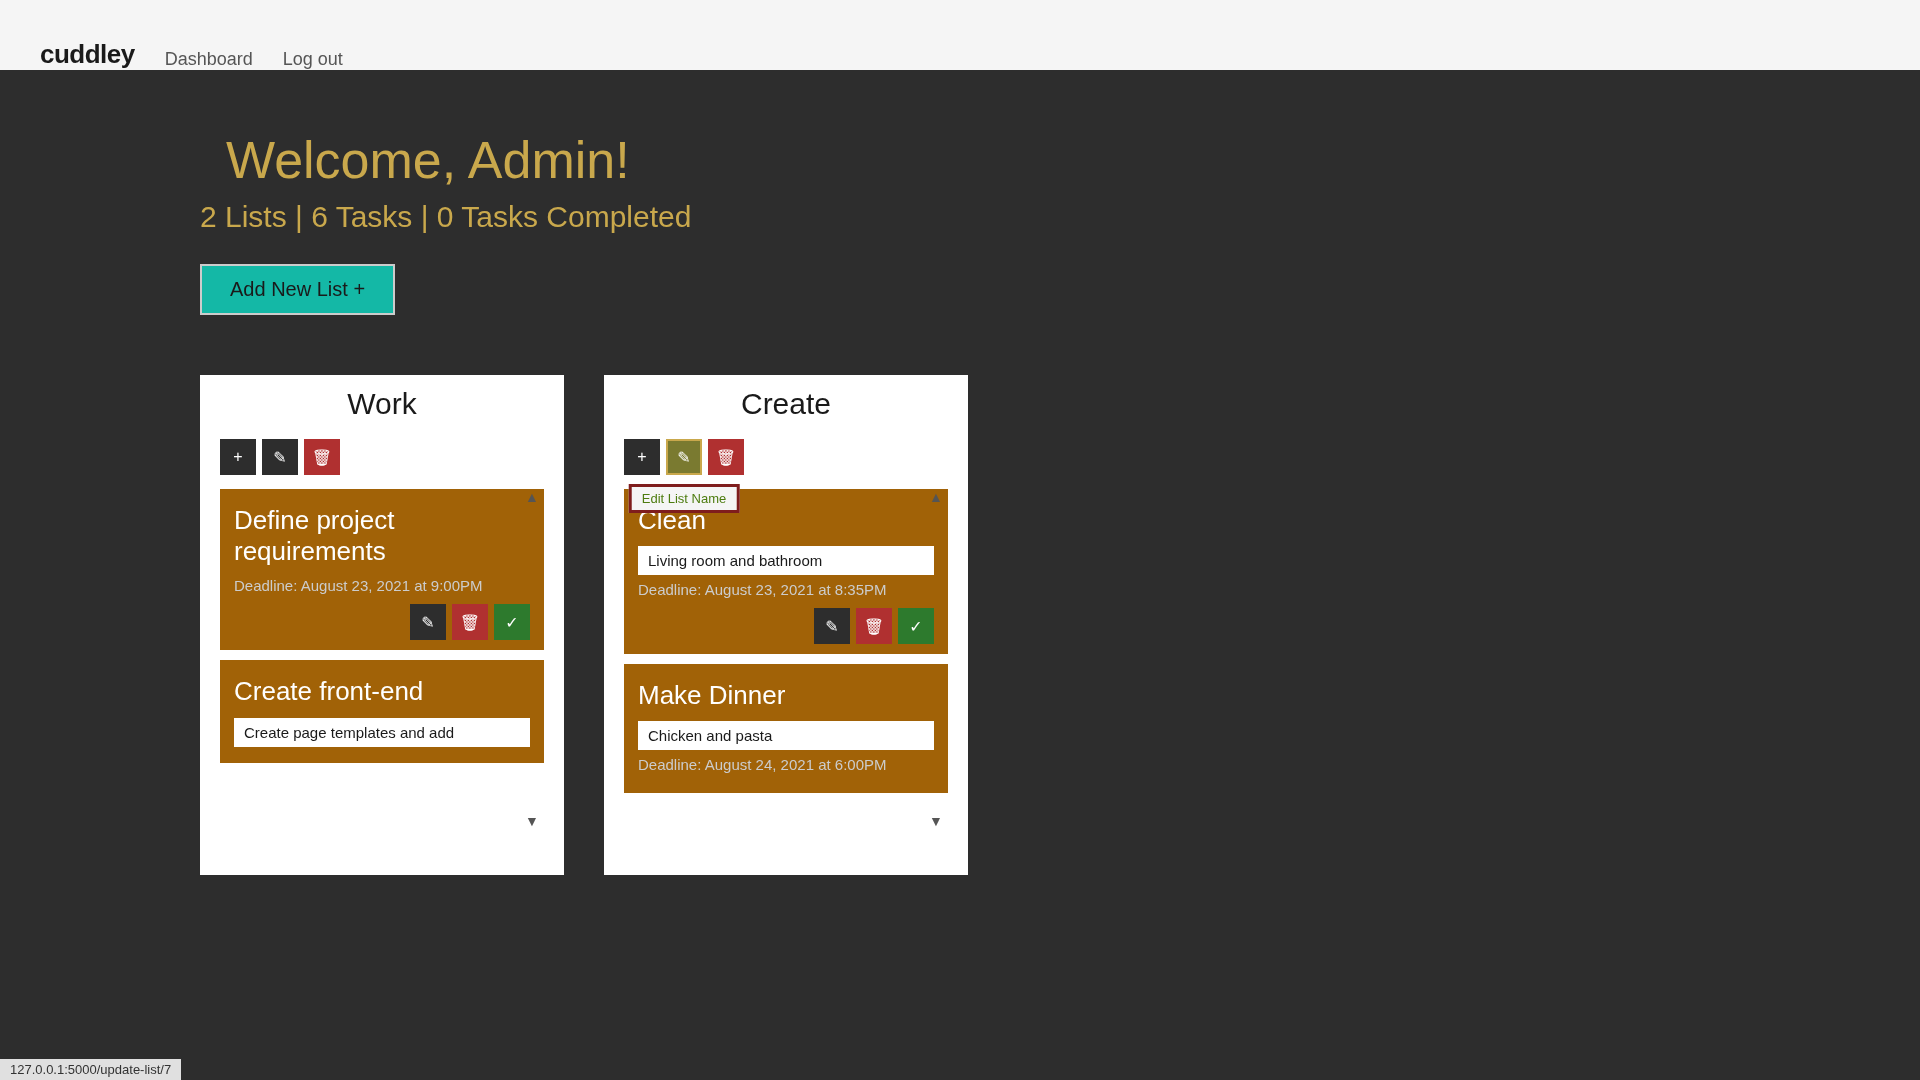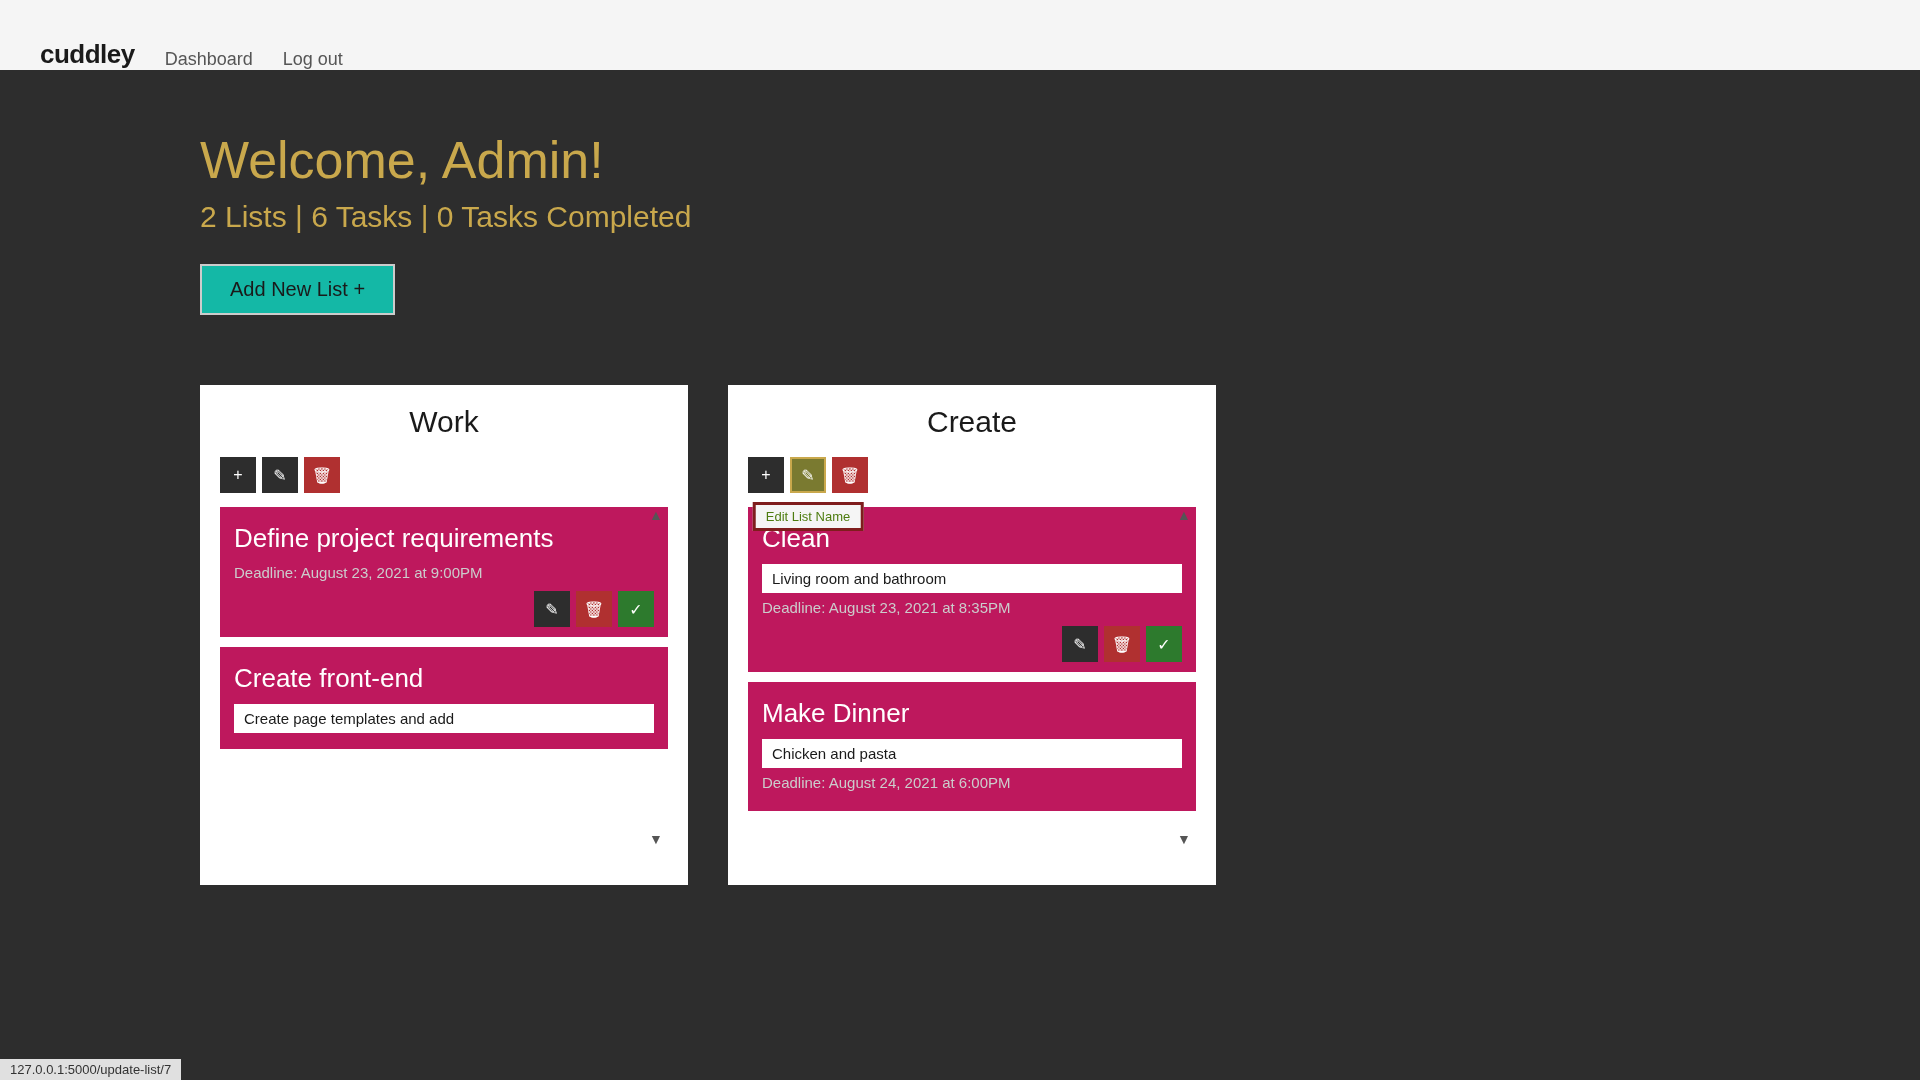--- a/index.html
+++ b/index.html
@@ -34,20 +34,21 @@
 
     
     .hero {
       padding: 60px 200px 40px 200px;
     }
     .hero-title {
       font-size: 52px;
       color: #c9a84c;
       font-weight: 400;
       margin-bottom: 10px;
+      margin-left: 26px;
     }
     .hero-subtitle {
       font-size: 30px;
       color: #c9a84c;
       font-weight: 400;
       margin-bottom: 30px;
     }
     .add-new-list-btn {
       background: #14b8a6;
       border: 2px solid #ccc;
@@ -64,25 +65,24 @@
     .lists-container {
       display: flex;
       gap: 40px;
       padding: 20px 200px;
       align-items: flex-start;
     }
 
     
     .list-card {
       background: #fff;
-      width: 488px;
+      width: 364px;
       min-height: 500px;
-      padding: 20px 20px 20px 20px;
+      padding: 12px 20px 20px 20px;
       position: relative;
-      margin-top: 10px;
     }
     .list-card-title {
       text-align: center;
       font-size: 30px;
       color: #1a1a1a;
       font-weight: 400;
       margin-bottom: 18px;
     }
 
     
@@ -129,21 +129,21 @@
       cursor: pointer;
       color: #555;
       font-size: 14px;
       z-index: 10;
     }
     .scroll-arrow.top { top: 0; }
     .scroll-arrow.bottom { bottom: 0; }
 
     
     .task-item {
-      background: #be185d;
+      background: #a16207;
       color: #fff;
       padding: 16px 14px 10px 14px;
       margin-bottom: 10px;
     }
     .task-title {
       font-size: 26px;
       font-weight: 400;
       margin-bottom: 10px;
       line-height: 1.2;
     }

